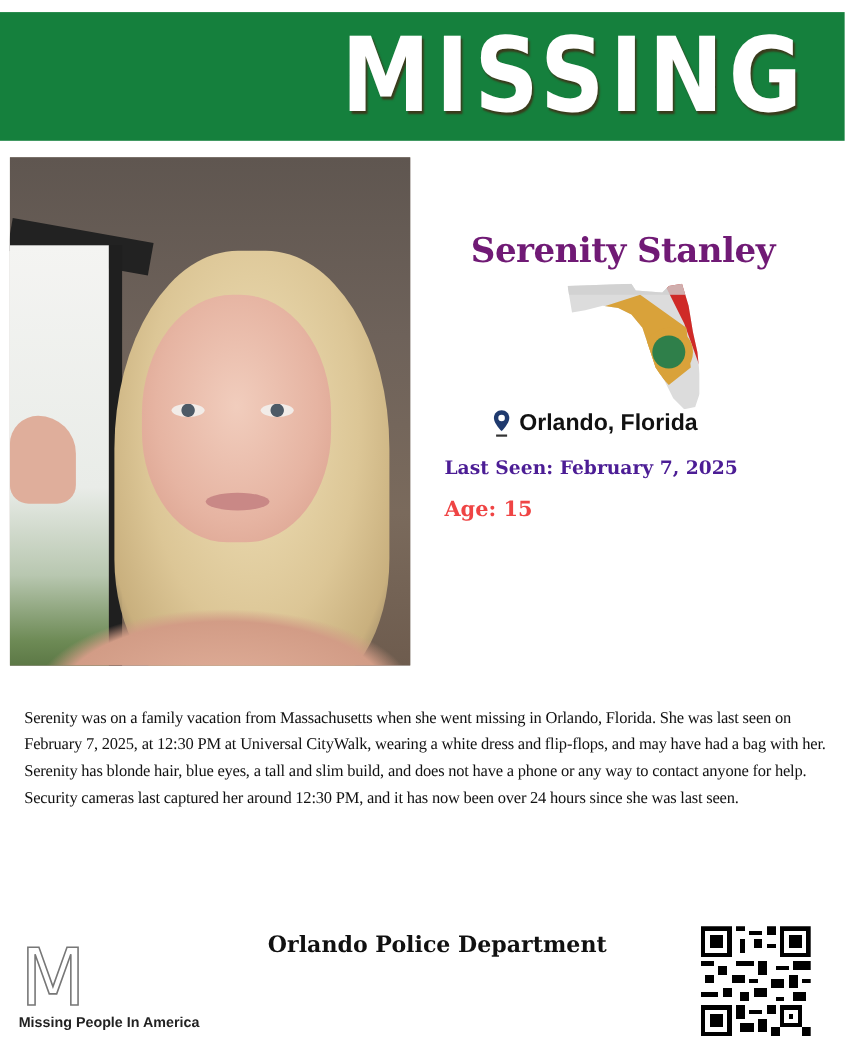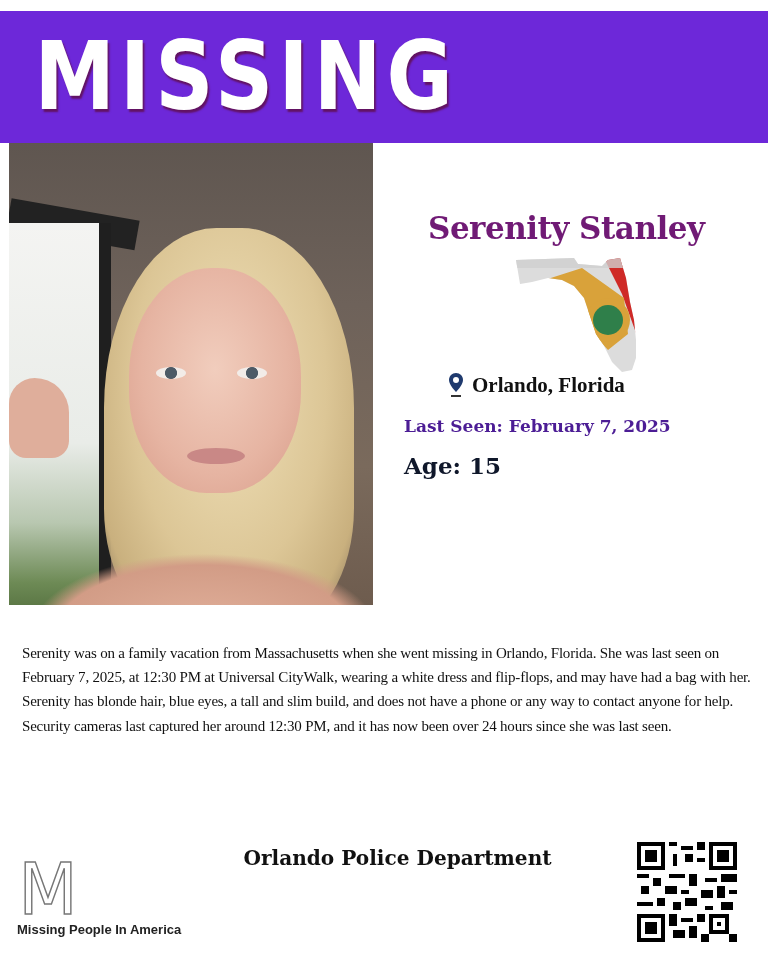--- a/index.html
+++ b/index.html
@@ -1,22 +1,22 @@
 <!DOCTYPE html>
 <html><head>
 <meta charset="utf-8">
 <style>
   html, body { margin: 0; padding: 0; }
   body {
     width: 768px; height: 960px; background: #ffffff; position: relative; overflow: hidden;
     font-family: "Liberation Sans", sans-serif;
   }
   .banner {
-    position: absolute; left: 0; top: 11px; width: 768px; height: 132px;
-    background: #6d28d9; display: flex; align-items: center; justify-content: flex-start;
+    position: absolute; left: 0; top: 11px; width: 768px; height: 117px;
+    background: #15803d; display: flex; align-items: center; justify-content: flex-end;
   }
   .banner-title {
     color: #ffffff; font-family: "DejaVu Sans", sans-serif; font-weight: bold;
     font-size: 94px; letter-spacing: 6px; line-height: 1;
     text-shadow: 2px 3px 2px rgba(90,0,0,0.55);
     transform: scaleX(0.86);
   }
   .photo {
     position: absolute; left: 9px; top: 143px; width: 364px; height: 462px;
     overflow: hidden; background: #6b5f55;
@@ -42,25 +42,25 @@
   .photo .shoulders { position:absolute; left:20px; top:410px; width:350px; height:80px;
     background: radial-gradient(ellipse at 50% 100%, #e2b19c 0%, #d29c86 60%, rgba(0,0,0,0) 70%); }
   .photo .hand { position:absolute; left:0; top:235px; width:60px; height:80px; border-radius: 30px 40px 20px 20px;
     background:#dfae9b; }
   .name {
     position:absolute; left:428px; top:210px; font-family:"DejaVu Serif", serif; font-weight:bold;
     font-size:31px; color:#701a75; letter-spacing:-0.5px; white-space:nowrap;
   }
   .fl-map { position:absolute; left:512px; top:254px; width:128px; height:120px; }
   .location { position:absolute; left:448px; top:372px; display:flex; align-items:center; gap:8px; }
-  .location-text { font-family:Liberation Serif, serif; font-weight:bold; font-size:21px; color:#111; }
+  .location-text { font-family:Liberation Sans, sans-serif; font-weight:bold; font-size:21px; color:#111; }
   .last-seen { position:absolute; left:404px; top:416px; font-family:"DejaVu Serif", serif; font-weight:bold;
     font-size:17px; color:#4c1d95; white-space:nowrap; }
   .age { position:absolute; left:404px; top:452px; font-family:"DejaVu Serif", serif; font-weight:bold;
-    font-size:23px; color:#0f172a; white-space:nowrap; }
+    font-size:19px; color:#ef4444; white-space:nowrap; }
 
   .description {
     position:absolute; left:22px; top:641px; width:740px;
     font-family:"Liberation Serif", serif; font-size:15px; line-height:24.2px; color:#111;
     letter-spacing:-0.2px;
   }
 
   .mpia { position:absolute; left:17px; top:859px; width:180px; height:82px; }
   .mpia-letters { position:absolute; left:0; top:0; height:60px; display:flex; align-items:flex-end; }
   .mpia-m { font-family:"DejaVu Sans", sans-serif; font-size:72px; line-height:60px; font-weight:normal;

